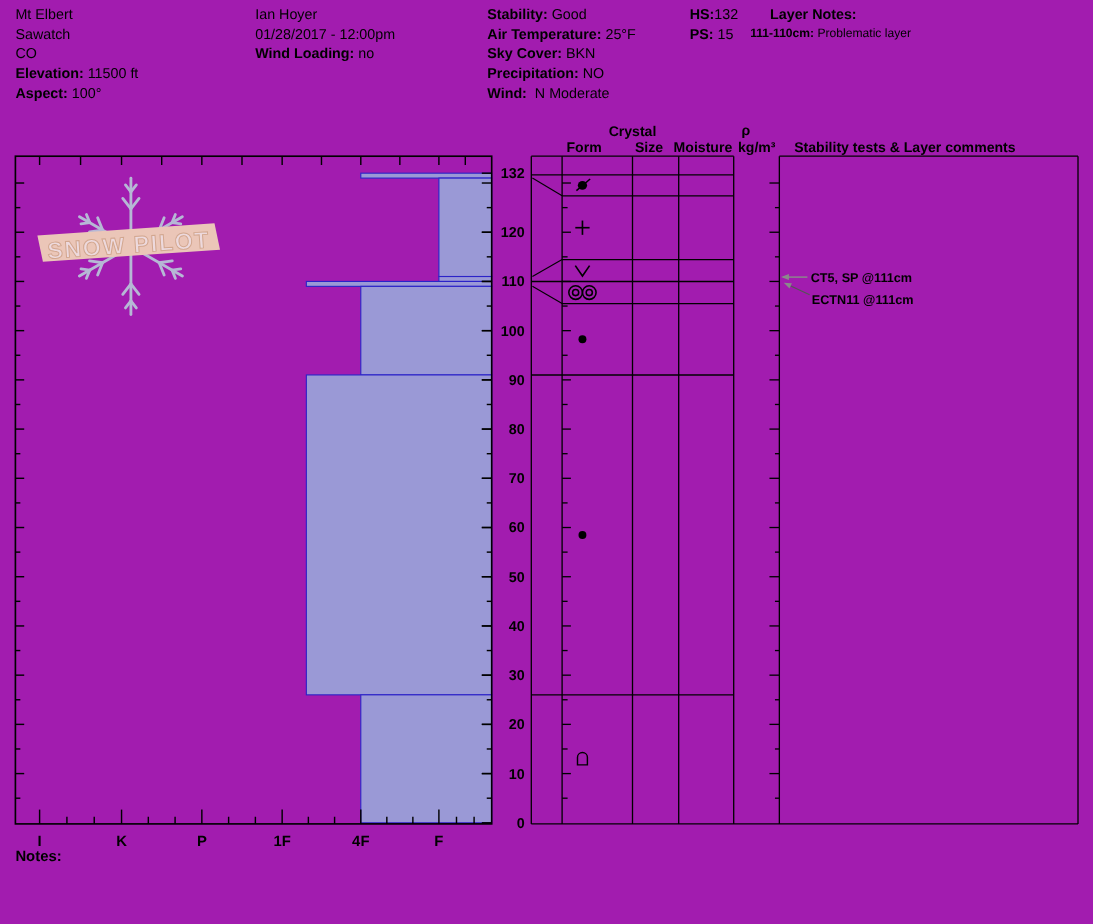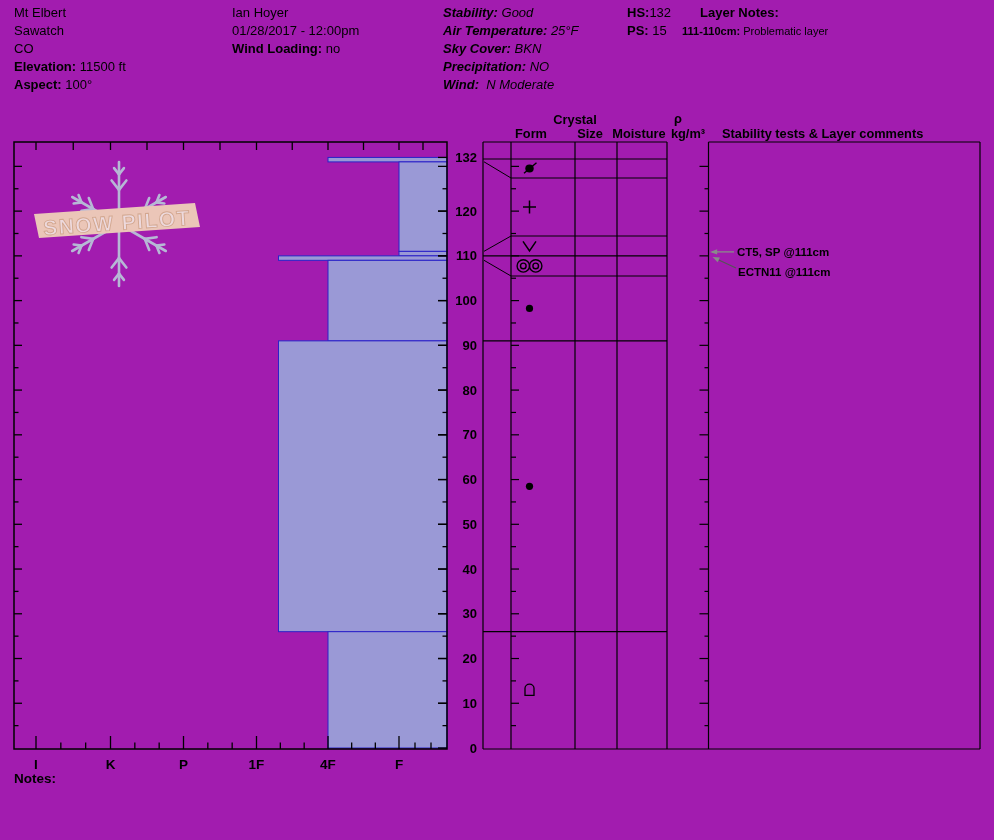--- a/index.html
+++ b/index.html
@@ -26,21 +26,21 @@
         <div class="hline"><span>Sawatch</span></div>
         <div class="hline"><span>CO</span></div>
         <div class="hline"><span class="b">Elevation:</span><span> 11500 ft</span></div>
         <div class="hline"><span class="b">Aspect:</span><span> 100°</span></div>
       </div>
       <div class="hcol" style="left: 190px; margin-left: 42px;">
         <div class="hline"><span>Ian Hoyer</span></div>
         <div class="hline"><span>01/28/2017 - 12:00pm</span></div>
         <div class="hline"><span class="b">Wind Loading:</span><span> no</span></div>
       </div>
-      <div class="hcol" style="left: 443px; font-style: italic;">
+      <div class="hcol" style="left: 443px;">
         <div class="hline"><span class="b">Stability:</span><span> Good</span></div>
         <div class="hline"><span class="b">Air Temperature:</span><span> 25°F</span></div>
         <div class="hline"><span class="b">Sky Cover:</span><span> BKN</span></div>
         <div class="hline"><span class="b">Precipitation:</span><span> NO</span></div>
         <div class="hline"><span class="b">Wind:</span><span>  N Moderate</span></div>
       </div>
       <div class="hcol" style="left: 627px;">
         <div class="hline"><span class="b">HS:</span><span>132</span></div>
         <div class="hline"><span class="b">PS:</span><span> 15</span></div>
       </div>

